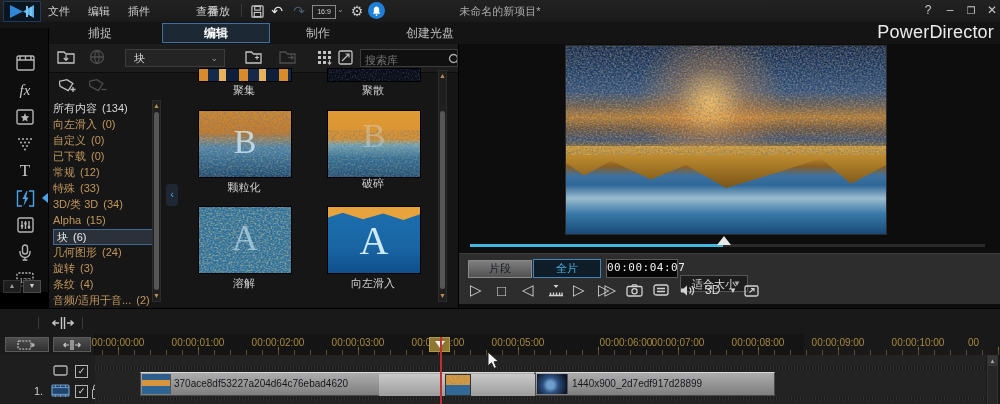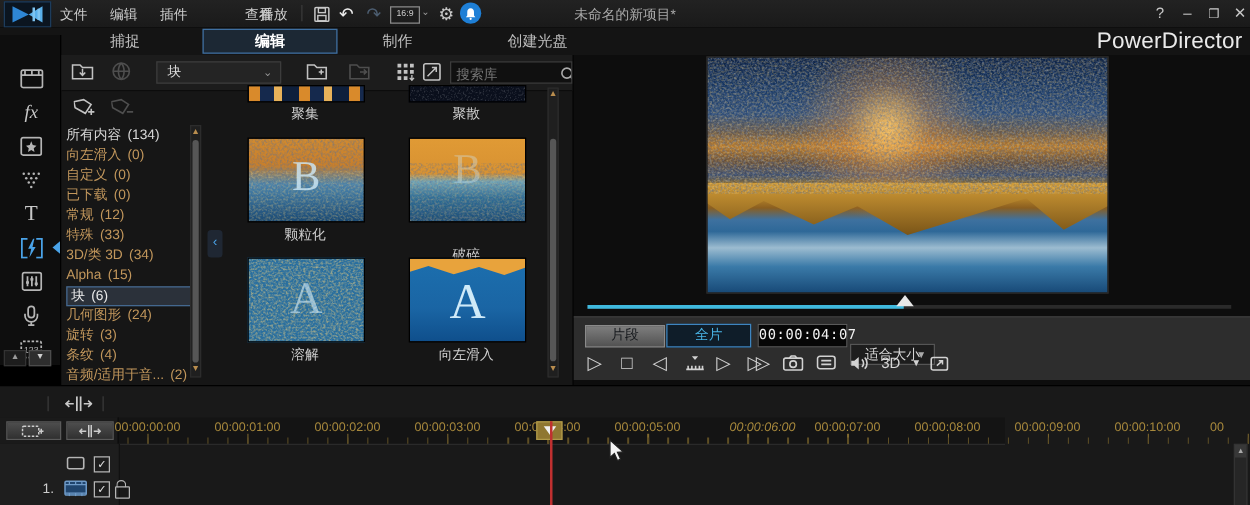--- a/index.html
+++ b/index.html
@@ -326,21 +326,21 @@
     <span class="ltr" style="top:12px;font-size:34px;opacity:.8;">B</span>
   </div>
   <div class="tlabel" style="left:149px;top:136px;">颗粒化</div>
   <div class="thumb" style="left:278px;top:66px;height:66px;background:linear-gradient(180deg,#e09a35 0%,#d89232 42%,#6fa4b8 52%,#2e6e96 72%,#1d4d75 100%);">
     <svg class="noise" preserveAspectRatio="none">
         <rect y="30%" width="100%" height="70%" filter="url(#mBl)" opacity="0.75"></rect>
         <rect y="45%" width="100%" height="55%" filter="url(#mOr)" opacity="0.45"></rect>
       </svg>
     <span class="ltr" style="top:6px;font-size:34px;opacity:.35;">B</span>
   </div>
-  <div class="tlabel" style="left:278px;top:152px;">破碎</div>
+  <div class="tlabel" style="left:278px;top:132px;">破碎</div>
 
   <div class="thumb" style="left:149px;top:162px;height:66px;background:#2a6f9e;">
     <svg class="noise" preserveAspectRatio="none">
         <rect width="100%" height="100%" filter="url(#mOr)" opacity="0.85"></rect>
         <rect width="100%" height="100%" filter="url(#mWh)" opacity="0.3"></rect>
       </svg>
     <span class="ltr" style="top:10px;font-size:36px;opacity:.6;">A</span>
   </div>
   <div class="tlabel" style="left:149px;top:232px;">溶解</div>
   <div class="thumb" style="left:278px;top:162px;height:66px;background:linear-gradient(180deg,#1c6fae 0%,#1a65a4 60%,#0f4f8c 100%);">
@@ -439,21 +439,21 @@
             <path d="M6 5 H1 M2.8 3 L0.8 5 l2 2 M12 5 h5 M15.2 3 l2 2 -2 2" stroke="#ccc" stroke-width="1.1" fill="none"></path>
           </svg>
         </span>
     </div>
     <span class="rl" style="left:78px;">00:00:00:00</span>
     <span class="rl" style="left:158px;">00:00:01:00</span>
     <span class="rl" style="left:238px;">00:00:02:00</span>
     <span class="rl" style="left:318px;">00:00:03:00</span>
     <span class="rl" style="left:398px;">00:00:04:00</span>
     <span class="rl" style="left:478px;">00:00:05:00</span>
-    <span class="rl" style="left:570px;font-style:italic;">00:00:06:00</span>
+    <span class="rl" style="left:586px;">00:00:06:00</span>
     <span class="rl" style="left:638px;">00:00:07:00</span>
     <span class="rl" style="left:718px;">00:00:08:00</span>
     <span class="rl" style="left:798px;">00:00:09:00</span>
     <span class="rl" style="left:878px;">00:00:10:00</span>
     <span class="rl" style="left:968px;width:30px;text-align:left;">00</span>
     <div id="ticksMajor"></div>
     <div id="ticksMinor"></div>
   </div>
 
   <div id="thead">
@@ -465,20 +465,39 @@
     <span class="abs" style="left:34px;top:30px;font-size:11px;color:#ccc;">1.</span>
     <svg class="abs" style="left:51px;top:29px;" width="19" height="13" viewBox="0 0 19 13">
         <rect x="1" y="1" width="17" height="11" rx="1" stroke="#6e9ac8" fill="#20456e" stroke-width="1.2"></rect>
         <path d="M1 3.6 h17 M1 10.4 h17 M4.5 1 v2.6 M9.5 1 v2.6 M14.5 1 v2.6 M4.5 10.4 V13 M9.5 10.4 V13 M14.5 10.4 V13" stroke="#6e9ac8" stroke-width="1"></path>
       </svg>
     <span class="cb" style="left:75px;top:30px;">✓</span>
     <span class="lock" style="left:92px;top:34px;"></span>
 
   </div>
 
+  <div id="tracks">
+    <div class="hatch" style="top:11px;"></div>
+    <div class="hatch" style="top:42px;"></div>
+
+    <div class="clip" style="left:45px;width:395px;">
+      <div class="cthumb" style="width:28px;background:linear-gradient(180deg,#2c5e8e 0 30%,#d8953c 30% 58%,#2e6494 58% 100%);"></div>
+      <div style="position:absolute;left:238px;top:1px;width:156px;height:22px;background:linear-gradient(#cacaca,#9c9c9c);"></div>
+      <span class="nm" style="left:33px;">370ace8df53227a204d64c76ebad4620</span>
+    </div>
+    <div class="abs" style="left:350px;top:19px;width:24px;height:20px;border:1px solid #333;background:linear-gradient(180deg,#d89a3c 0 50%,#2e6898 50% 100%);overflow:hidden;">
+      <svg class="noise" preserveAspectRatio="none">
+          <rect width="100%" height="100%" filter="url(#mBl)" opacity="0.55"></rect>
+        </svg>
+    </div>
+    <div class="clip" style="left:440px;width:240px;">
+      <div class="cthumb" style="width:30px;background:radial-gradient(circle at 45% 55%,#6e9ecc 0 18%,#2c4e7e 40%,#0d1626 85%);"></div>
+      <span class="nm" style="left:36px;">1440x900_2d7edf917d28899</span>
+    </div>
+  </div>
 
   <div id="phmarker"></div>
   <div id="playheadline"></div>
 
   <div id="tvscroll">
     <div style="position:absolute;left:0;top:0;width:9px;height:10px;background:#383838;color:#aaa;font-size:6px;text-align:center;line-height:10px;">▲</div>
   </div>
 
   <svg class="abs" style="left:487px;top:42px;" width="13" height="19" viewBox="0 0 13 19">
     <path d="M1 1 L1 15 L4.5 11.8 L7 17.5 L9.5 16.3 L7 10.8 L11.5 10.5 Z" fill="#f5f5f5" stroke="#222" stroke-width="1"></path>

